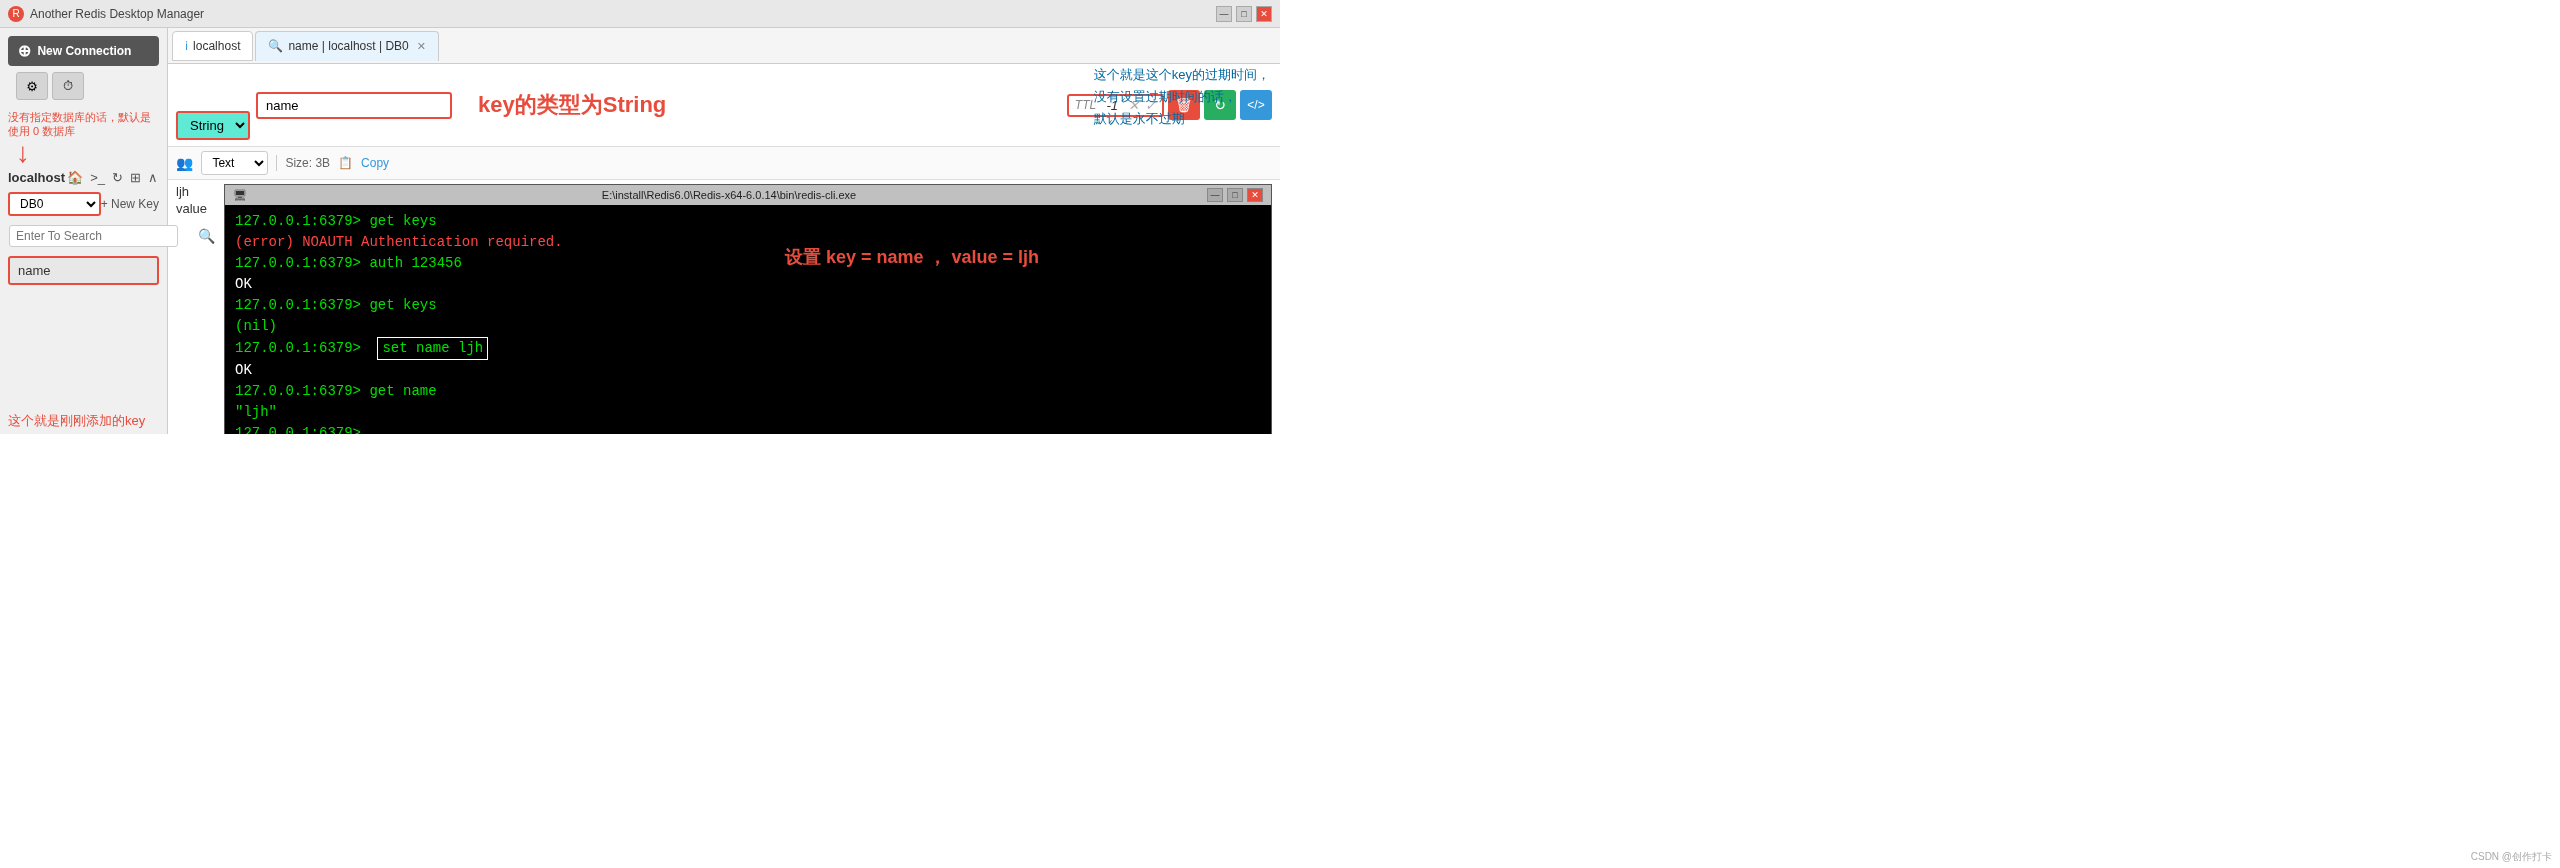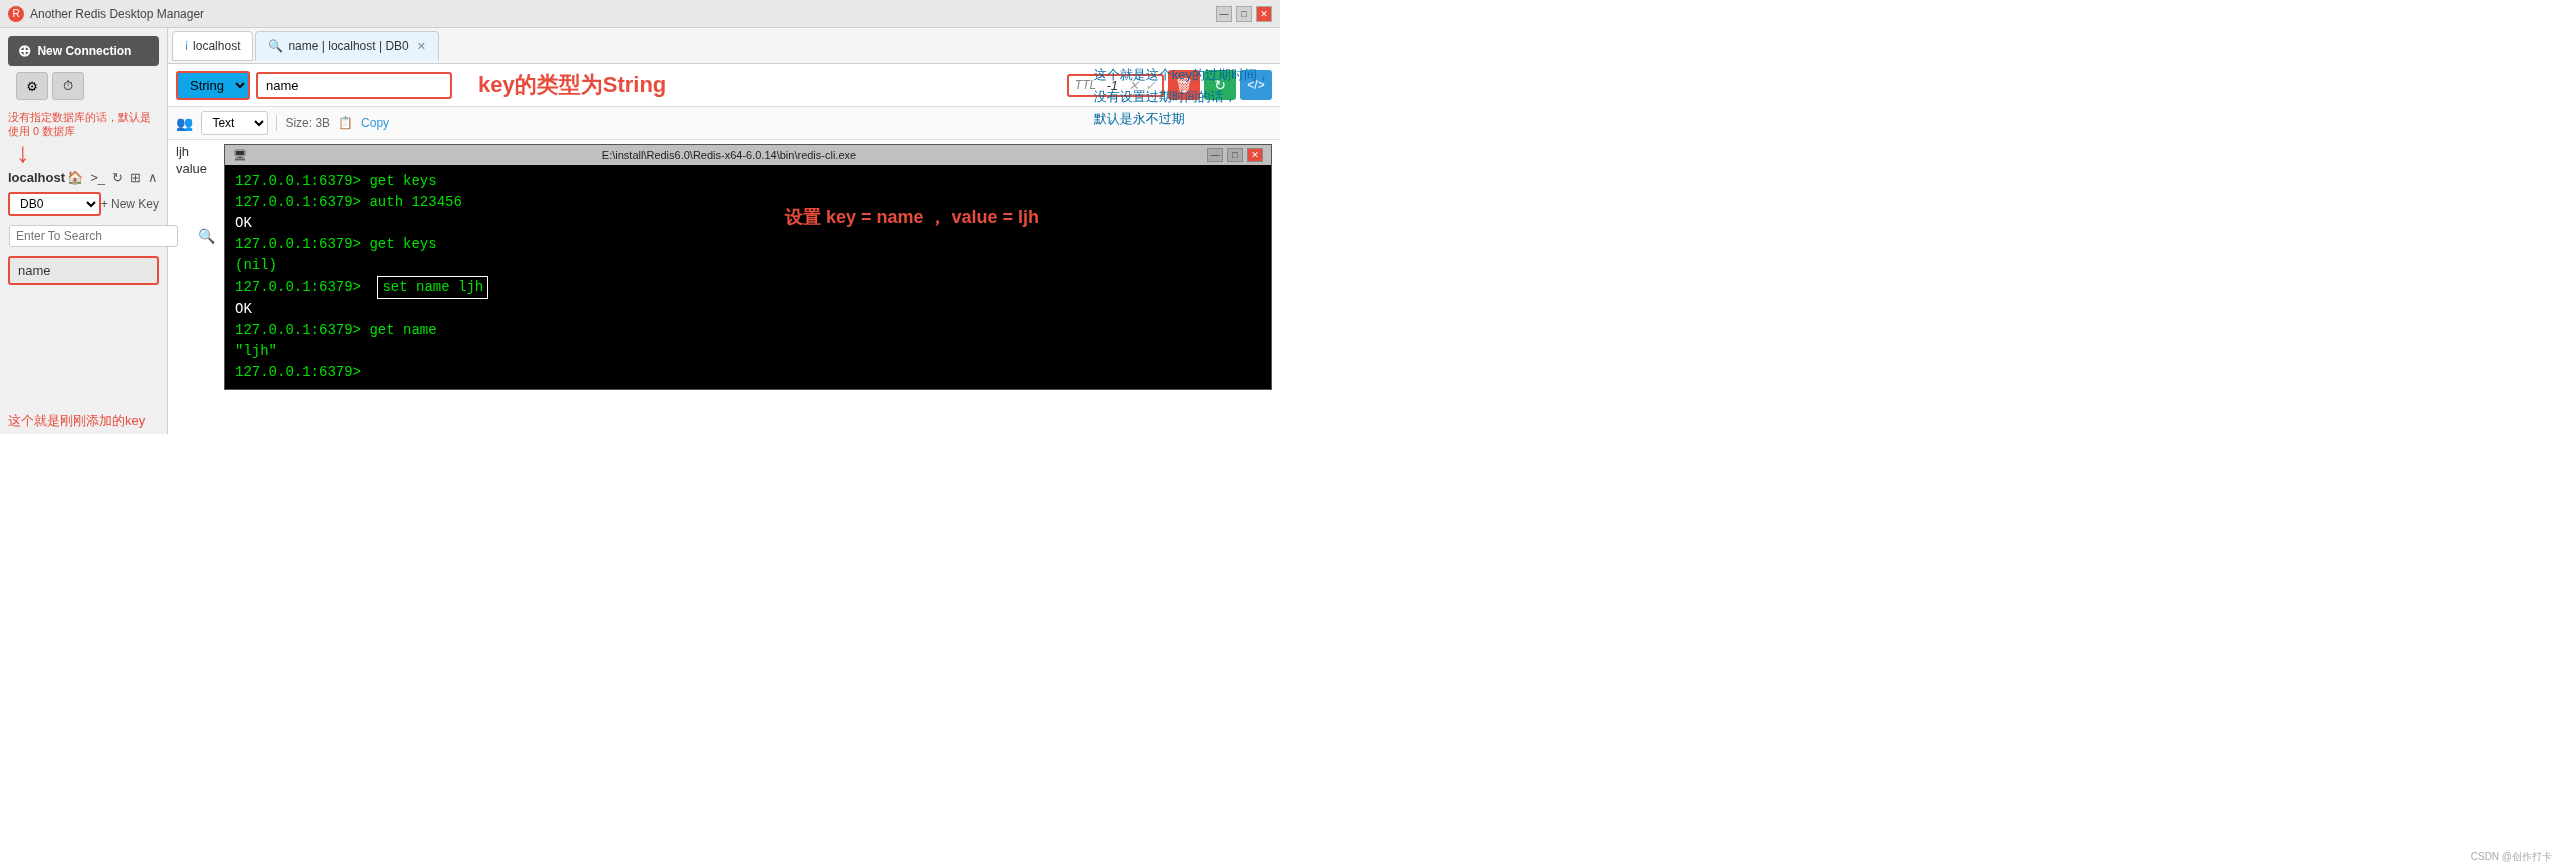--- a/index.html
+++ b/index.html
@@ -231,23 +231,24 @@
       align-items: center;
       padding: 6px 8px;
       gap: 6px;
       border-bottom: 1px solid #ddd;
       flex-wrap: nowrap;
     }
     .type-select {
       border: 2px solid #e74c3c;
       padding: 4px 8px;
       border-radius: 3px;
-      background: #0ea5e9;
+      background: #5eead4;
       font-size: 13px;
       min-width: 70px;
+      margin-top: 41px;
     }
     .key-name-input {
       border: 2px solid #e74c3c;
       padding: 4px 8px;
       border-radius: 3px;
       background: #fff;
       font-size: 13px;
       min-width: 80px;
     }
     .key-type-annotation {
@@ -616,20 +617,21 @@
                 <span style="margin-right:4px;">🖥</span>
                 <span class="terminal-title-text">E:\install\Redis6.0\Redis-x64-6.0.14\bin\redis-cli.exe</span>
                 <div class="terminal-controls">
                   <div class="terminal-ctrl-btn">—</div>
                   <div class="terminal-ctrl-btn">□</div>
                   <div class="terminal-ctrl-btn" style="background:#e74c3c;color:#fff;">✕</div>
                 </div>
               </div>
               <div class="terminal-body">
                 <div class="terminal-line t-green">127.0.0.1:6379&gt; get keys</div>
+                <div class="terminal-line t-red">(error) NOAUTH Authentication required.</div>
                 <div class="terminal-line t-green">127.0.0.1:6379&gt; auth 123456</div>
                 <div class="terminal-line t-white">OK</div>
                 <div class="terminal-line t-green">127.0.0.1:6379&gt; get keys</div>
                 <div class="terminal-line t-green">(nil)</div>
                 <div class="terminal-line t-green" style="display:flex;align-items:center;gap:8px;">
                   <span>127.0.0.1:6379&gt; </span><span class="t-box">set name ljh</span>
                 </div>
                 <div class="terminal-line t-white">OK</div>
                 <div class="terminal-line t-green">127.0.0.1:6379&gt; get name</div>
                 <div class="terminal-line t-green">"ljh"</div>

